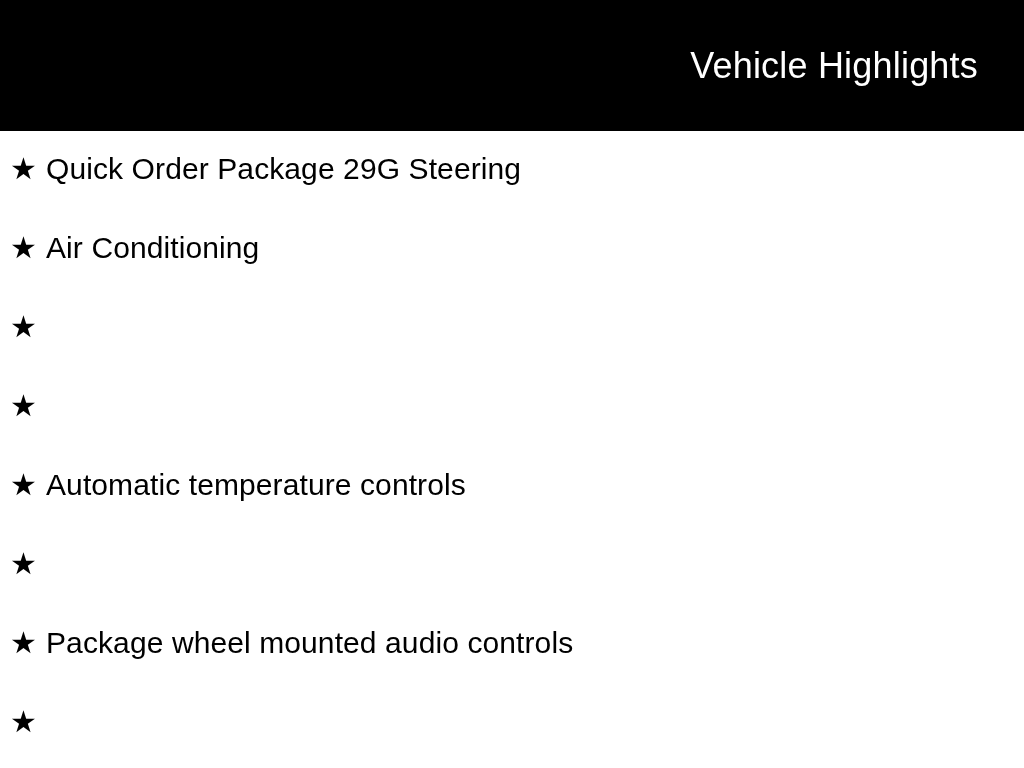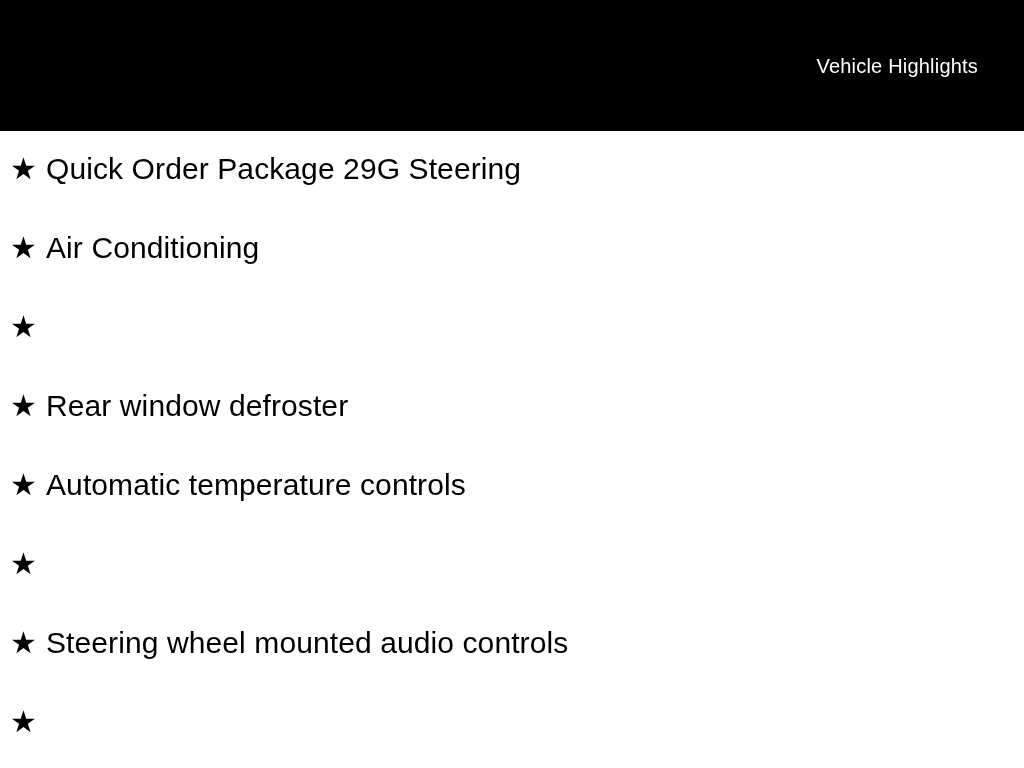--- a/index.html
+++ b/index.html
@@ -14,21 +14,21 @@
   .header {
     width: 1024px;
     height: 131px;
     background: #000000;
     display: flex;
     align-items: center;
     justify-content: flex-end;
   }
   .header-title {
     color: #ffffff;
-    font-size: 20px;
+    font-size: 36px;
     line-height: 1;
     margin-right: 46px;
     letter-spacing: 0.2px;
   }
   .list {
     padding-top: 19px;
   }
   .item {
     display: flex;
     align-items: baseline;
@@ -67,33 +67,32 @@
     <span class="star">★</span>
     <span class="label">Air Conditioning</span>
   </div>
 
   <div class="item">
     <span class="star">★</span>
   </div>
 
   <div class="item">
     <span class="star">★</span>
-    <span class="label">Rear window defroster</span>
   </div>
 
   <div class="item">
     <span class="star">★</span>
     <span class="label">Automatic temperature controls</span>
   </div>
 
   <div class="item">
     <span class="star">★</span>
   </div>
 
   <div class="item">
     <span class="star">★</span>
-    <span class="label">Steering wheel mounted audio controls</span>
+    <span class="label">Package wheel mounted audio controls</span>
   </div>
 
   <div class="item">
     <span class="star">★</span>
   </div>
 </div>
 
 </body></html>

